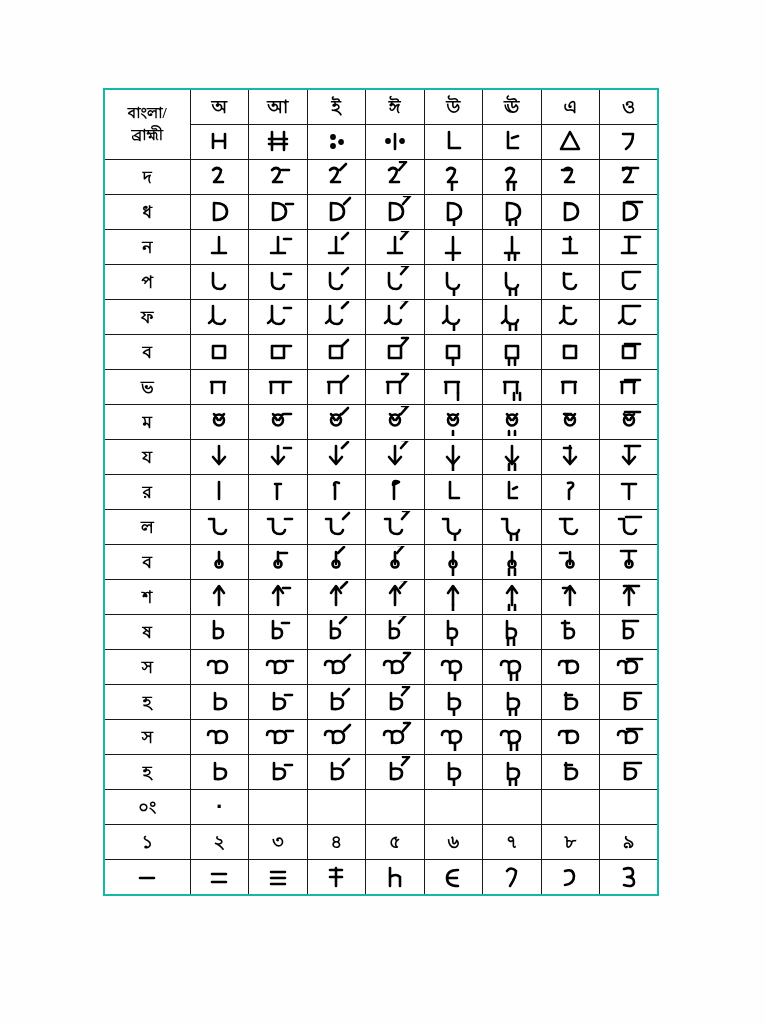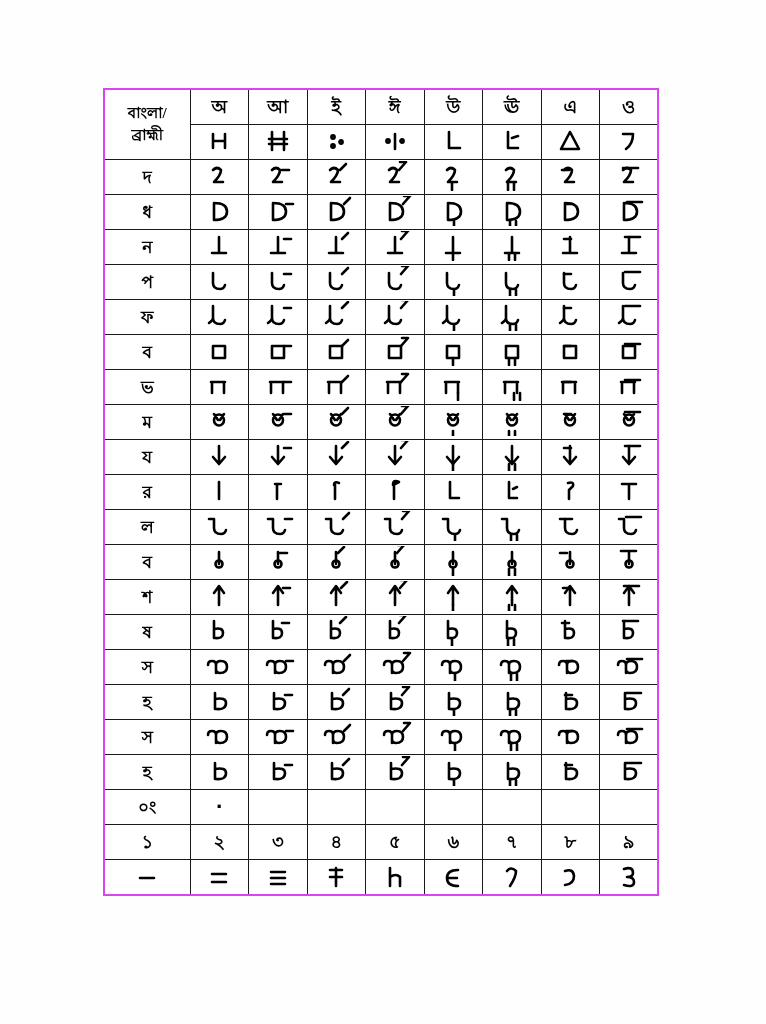--- a/index.html
+++ b/index.html
@@ -45,21 +45,21 @@
     line-height: 1;
     overflow: hidden;
   }
 
   
   col.c-label { width: 86px; }
   col.c-v     { width: 58.5px; }
 
   
   table.brahmi-table {
-    border: 2px solid #d946ef;
+    border: 2px solid #14b8a6;
   }
 
   .lbl {
     font-family: "Liberation Serif", "DejaVu Serif", serif;
     font-size: 17px;
     font-weight: 700;
     letter-spacing: 0;
   }
   .lbl-corner {
     font-size: 15px;

